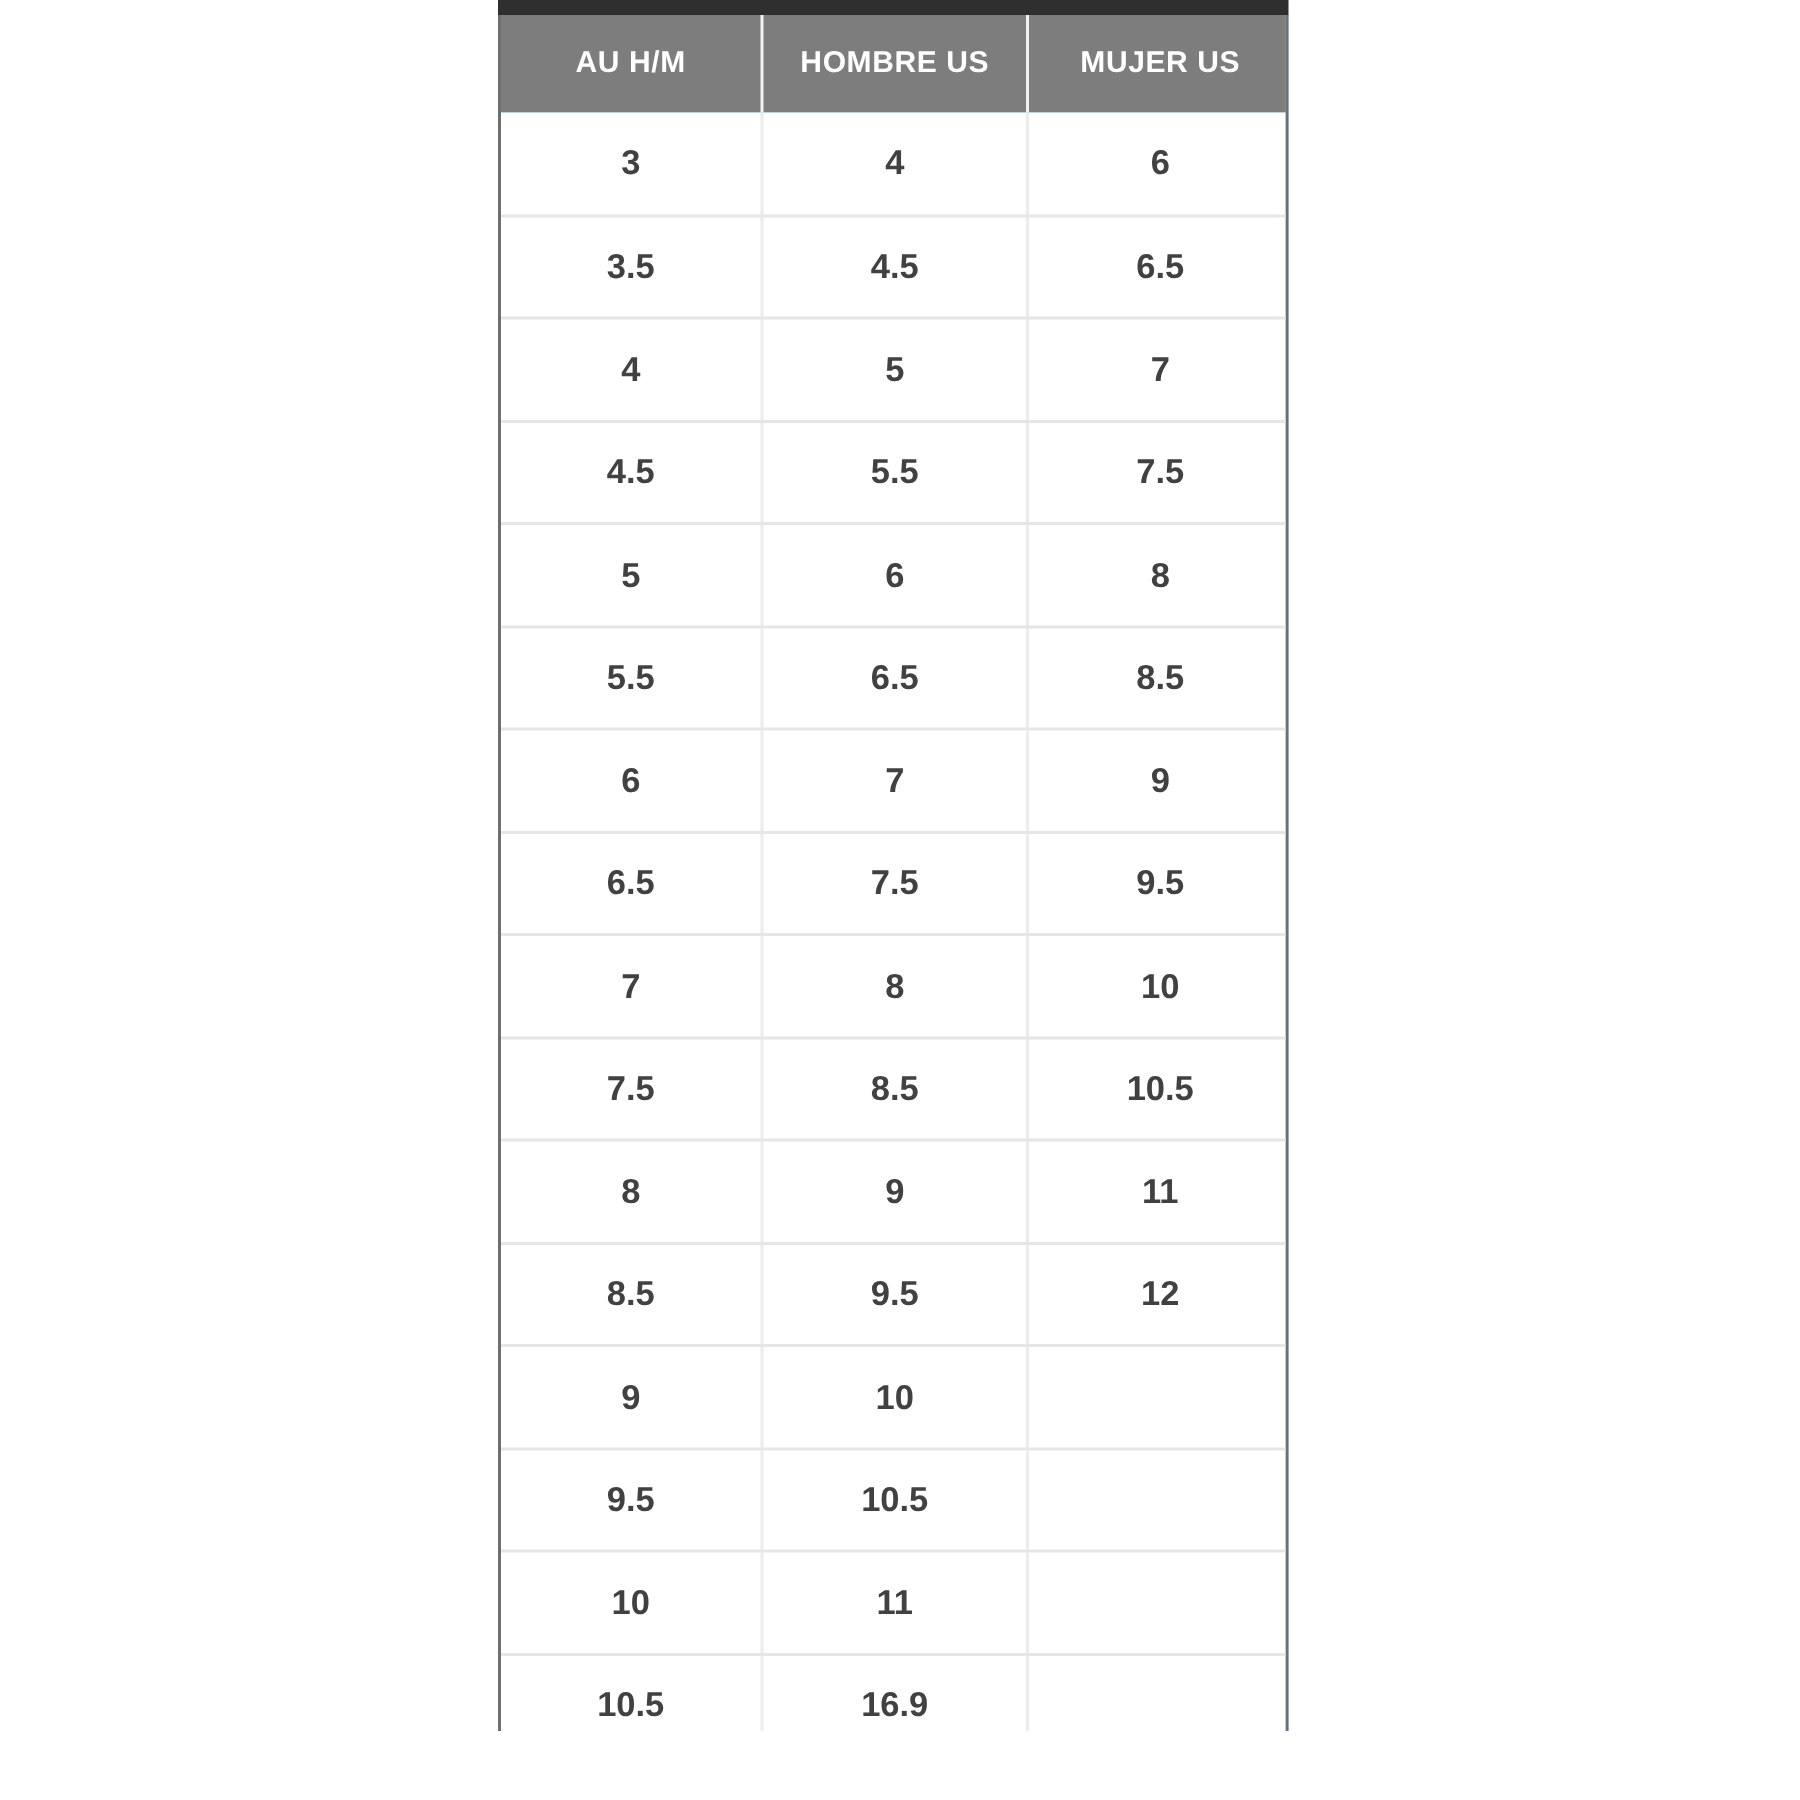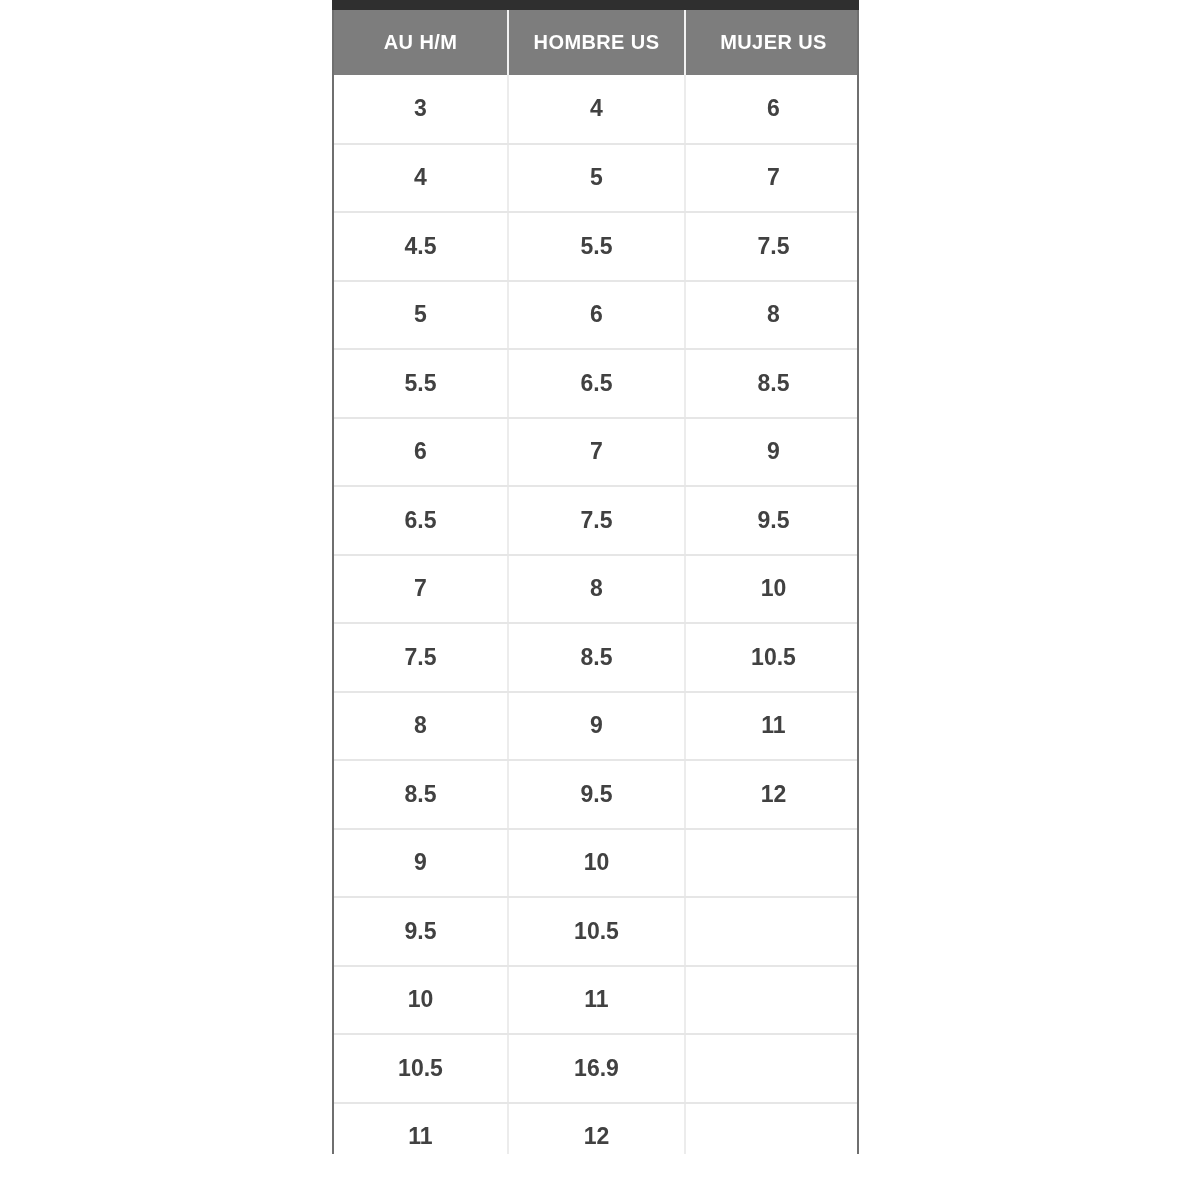--- a/index.html
+++ b/index.html
@@ -108,20 +108,25 @@
           <th>MUJER US</th>
         </tr>
       </thead>
       <tbody id="table-body">
           <tr>
             <td>3</td>
             <td>4</td>
             <td>6</td>
           </tr>
           <tr>
+            <td>3.5</td>
+            <td>4.5</td>
+            <td>6.5</td>
+          </tr>
+          <tr>
             <td>4</td>
             <td>5</td>
             <td>7</td>
           </tr>
           <tr>
             <td>4.5</td>
             <td>5.5</td>
             <td>7.5</td>
           </tr>
           <tr>

